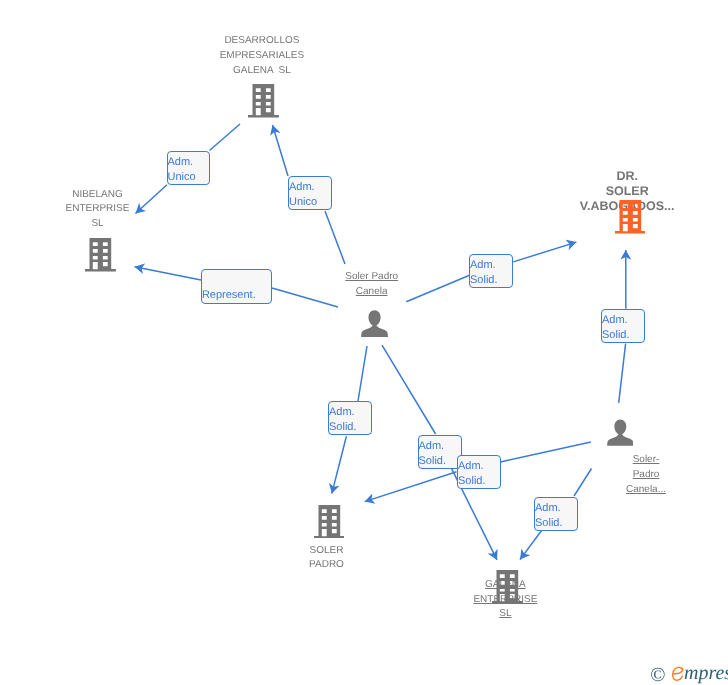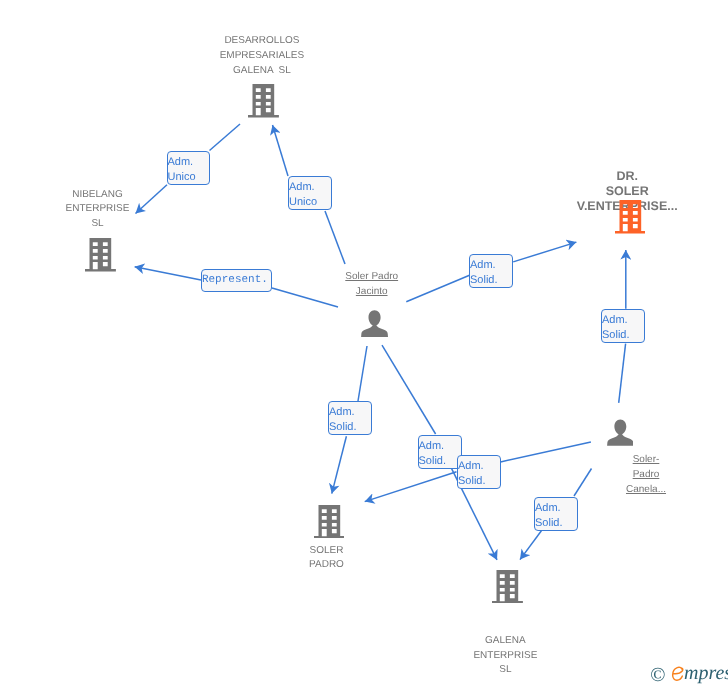--- a/index.html
+++ b/index.html
@@ -74,29 +74,29 @@
     <span class="l">ENTERPRISE</span>
     <span class="l">SL</span>
   </div>
   <svg class="node" style="left:85px;top:238.2px;width:30.9px;height:33.4px;" viewBox="0 0 30.9 33.4">
     <path fill-rule="evenodd" fill="#757575" d="M4.5,0 h21.7 v31.0 h4.7 v2.4 h-30.9 v-2.4 h4.5 z M7.8,4.2 h4.9 v3.7 h-4.9 z M17.9,4.2 h4.8 v3.7 h-4.8 z M7.8,10.9 h4.9 v3.9 h-4.9 z M17.9,10.9 h4.8 v3.9 h-4.8 z M7.8,18.0 h4.9 v3.5 h-4.9 z M17.9,18.0 h4.8 v3.5 h-4.8 z M7.8,24.0 h4.9 v7.2 h-4.9 z M17.9,24.0 h4.8 v4.2 h-4.8 z"></path>
   </svg>
 
   <div class="nodelabel hi" style="left:527.2px;top:149.1px;width:200px;margin-top:20px;">
     <span class="l">DR.</span>
     <span class="l">SOLER</span>
-    <span class="l">V.ENTERPRISE...</span>
+    <span class="l">V.ABOGADOS...</span>
   </div>
   <svg class="node" style="left:614.5px;top:200.3px;width:30.9px;height:33.4px;" viewBox="0 0 30.9 33.4">
     <path fill-rule="evenodd" fill="#fd6227" d="M4.5,0 h21.7 v31.0 h4.7 v2.4 h-30.9 v-2.4 h4.5 z M7.8,4.2 h4.9 v3.7 h-4.9 z M17.9,4.2 h4.8 v3.7 h-4.8 z M7.8,10.9 h4.9 v3.9 h-4.9 z M17.9,10.9 h4.8 v3.9 h-4.8 z M7.8,18.0 h4.9 v3.5 h-4.9 z M17.9,18.0 h4.8 v3.5 h-4.8 z M7.8,24.0 h4.9 v7.2 h-4.9 z M17.9,24.0 h4.8 v4.2 h-4.8 z"></path>
   </svg>
 
   <div class="nodelabel person" style="left:271.7px;top:269.0px;width:200px;">
     <span class="l">Soler Padro</span>
-    <span class="l">Jacinto</span>
+    <span class="l">Canela</span>
   </div>
   <svg class="node" style="left:361px;top:310.4px;width:27.1px;height:27.0px;" viewBox="0 0 27.1 27.0">
     <path fill="#757575" d="M13.5,0.3 C17.1,0.3 19.6,3.3 19.6,7.4 C19.6,10.8 17.6,14.4 15.3,15.2 C15.9,16.0 16.3,16.6 17.2,17.2 C18.4,18.4 22.3,19.1 24.2,20.3 C25.9,21.3 26.6,22.3 26.75,24.0 L27.0,27.0 L0.1,27.0 L0.35,24.0 C0.5,22.3 1.2,21.3 2.9,20.3 C4.8,19.1 8.7,18.4 9.9,17.2 C10.8,16.6 11.2,16.0 11.8,15.2 C9.5,14.4 7.5,10.8 7.5,7.4 C7.5,3.3 9.9,0.3 13.5,0.3 Z"></path>
   </svg>
 
   <div class="nodelabel person" style="left:546px;top:451.9px;width:200px;">
     <span class="l">Soler-</span>
     <span class="l">Padro</span>
     <span class="l">Canela...</span>
   </div>
@@ -108,37 +108,37 @@
     <path fill-rule="evenodd" fill="#757575" d="M4.5,0 h21.7 v31.0 h4.7 v2.4 h-30.9 v-2.4 h4.5 z M7.8,4.2 h4.9 v3.7 h-4.9 z M17.9,4.2 h4.8 v3.7 h-4.8 z M7.8,10.9 h4.9 v3.9 h-4.9 z M17.9,10.9 h4.8 v3.9 h-4.8 z M7.8,18.0 h4.9 v3.5 h-4.9 z M17.9,18.0 h4.8 v3.5 h-4.8 z M7.8,24.0 h4.9 v7.2 h-4.9 z M17.9,24.0 h4.8 v4.2 h-4.8 z"></path>
   </svg>
   <div class="nodelabel" style="left:226.5px;top:543.6px;width:200px;">
     <span class="l">SOLER</span>
     <span class="l">PADRO</span>
   </div>
 
   <svg class="node" style="left:492.4px;top:569.6px;width:30.9px;height:33.4px;" viewBox="0 0 30.9 33.4">
     <path fill-rule="evenodd" fill="#757575" d="M4.5,0 h21.7 v31.0 h4.7 v2.4 h-30.9 v-2.4 h4.5 z M7.8,4.2 h4.9 v3.7 h-4.9 z M17.9,4.2 h4.8 v3.7 h-4.8 z M7.8,10.9 h4.9 v3.9 h-4.9 z M17.9,10.9 h4.8 v3.9 h-4.8 z M7.8,18.0 h4.9 v3.5 h-4.9 z M17.9,18.0 h4.8 v3.5 h-4.8 z M7.8,24.0 h4.9 v7.2 h-4.9 z M17.9,24.0 h4.8 v4.2 h-4.8 z"></path>
   </svg>
-  <div class="nodelabel" style="left:405.4px;top:634px;width:200px;">
+  <div class="nodelabel" style="left:405.4px;top:578px;width:200px;text-decoration:underline;">
     <span class="l">GALENA</span>
     <span class="l">ENTERPRISE</span>
     <span class="l">SL</span>
   </div>
 
   <div class="edgelabel two" style="left:166.5px;top:150.5px;width:43.5px;height:34px;padding-top:3.2px;padding-right:2px;">
     <span class="l">Adm.</span>
     <span class="l">Unico</span>
   </div>
 
   <div class="edgelabel two" style="left:288px;top:176px;width:43.5px;height:34px;padding-top:3.2px;padding-right:2px;">
     <span class="l">Adm.</span>
     <span class="l">Unico</span>
   </div>
 
-  <div class="edgelabel one" style="left:200.9px;top:268.8px;width:71.4px;height:23px;padding-top:3px;padding-right:3.5px;font-family:Liberation Mono, monospace;">
+  <div class="edgelabel one" style="left:200.9px;top:268.8px;width:71.4px;height:35px;padding-top:18px;padding-right:3.5px;">
     <span class="l">Represent.</span>
   </div>
 
   <div class="edgelabel two" style="left:469px;top:253.5px;width:44px;height:34px;padding-top:3.2px;padding-right:2px;">
     <span class="l">Adm.</span>
     <span class="l">Solid.</span>
   </div>
 
   <div class="edgelabel two" style="left:601px;top:309px;width:44px;height:34px;padding-top:3.2px;padding-right:2px;">
     <span class="l">Adm.</span>

